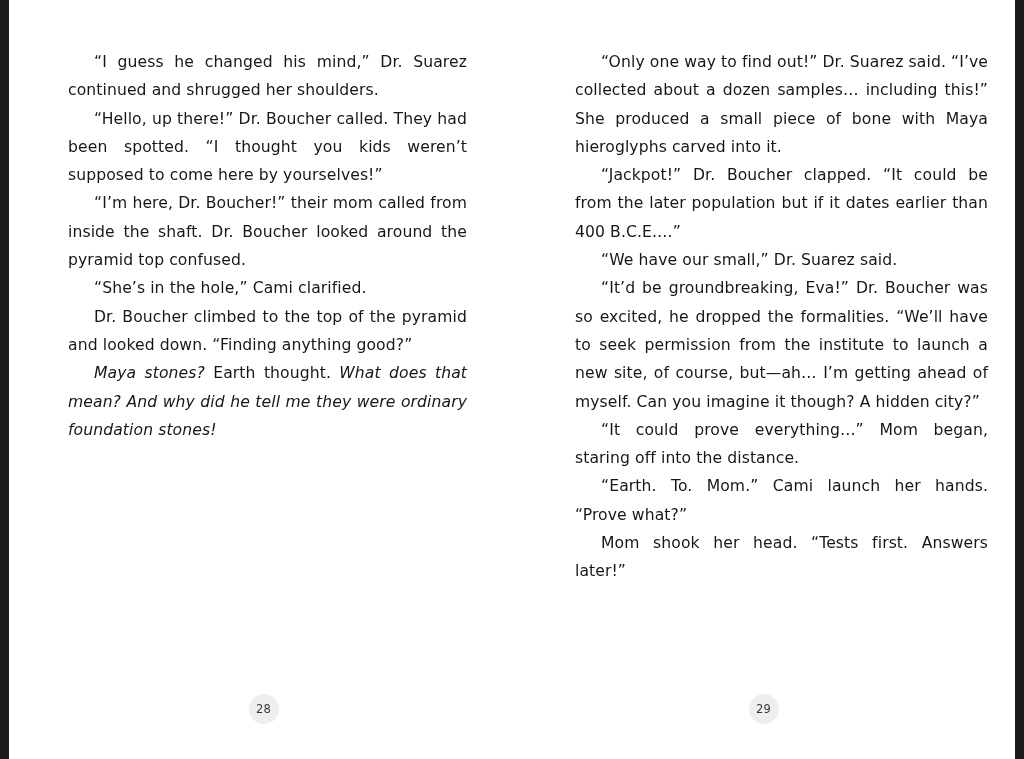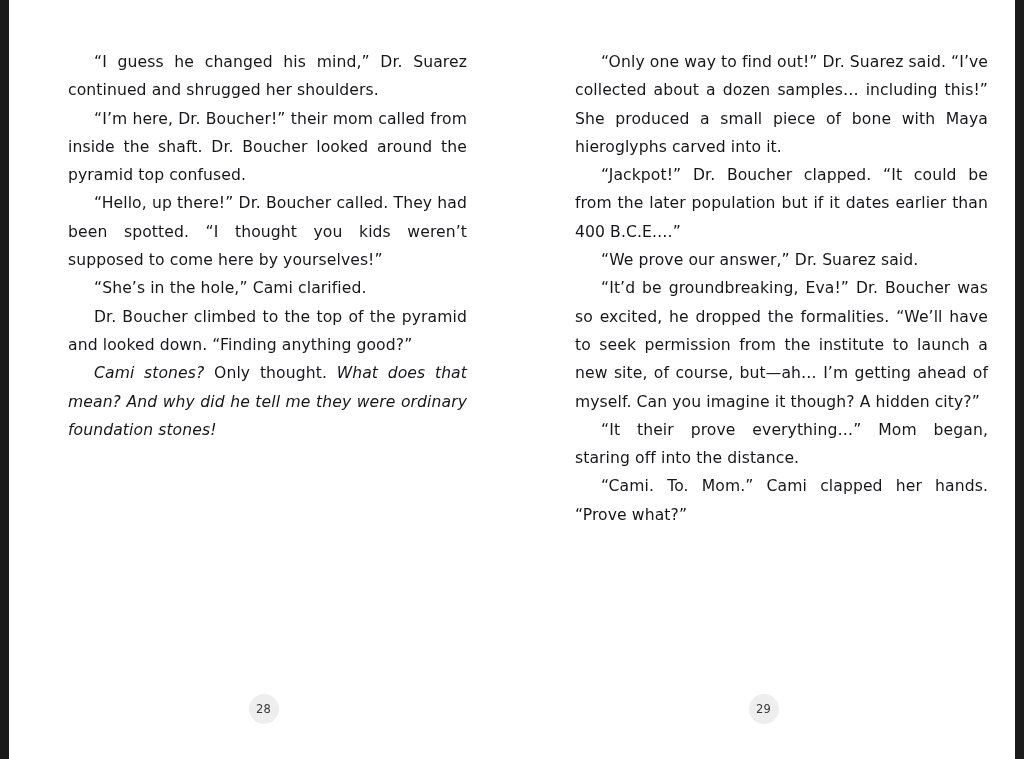--- a/index.html
+++ b/index.html
@@ -91,39 +91,40 @@
 <div class="book-spread">
 
   <div class="edge edge-left"></div>
   <div class="edge edge-right"></div>
 
   <div class="pages">
 
     <div class="page page-left">
       <div class="column">
         <p>“I guess he changed his mind,” Dr. Suarez continued and shrugged her shoulders.</p>
+        <p>“Hello, up there!” Dr. Boucher called. They had been spotted. “I thought you kids weren’t supposed to come here by yourselves!”</p>
         <p>“I’m here, Dr. Boucher!” their mom called from inside the shaft. Dr. Boucher looked around the pyramid top confused.</p>
-        <p>“Hello, up there!” Dr. Boucher called. They had been spotted. “I thought you kids weren’t supposed to come here by yourselves!”</p>
         <p>“She’s in the hole,” Cami clarified.</p>
         <p>Dr. Boucher climbed to the top of the pyramid and looked down. “Finding anything good?”</p>
-        <p><em>Cami stones?</em><span> Only thought. </span><em>What does that mean? And why did he tell me they were ordinary foundation stones!</em></p>
+        <p><em>Maya stones?</em><span> Earth thought. </span><em>What does that mean? And why did he tell me they were ordinary foundation stones!</em></p>
       </div>
       <div class="folio folio-left">
         <div class="folio-circle">28</div>
       </div>
     </div>
 
     <div class="page page-right">
       <div class="column">
         <p>“Only one way to find out!” Dr. Suarez said. “I’ve collected about a dozen samples… including this!” She produced a small piece of bone with Maya hieroglyphs carved into it.</p>
         <p>“Jackpot!” Dr. Boucher clapped. “It could be from the later population but if it dates earlier than 400 B.C.E.…”</p>
-        <p>“We prove our answer,” Dr. Suarez said.</p>
+        <p>“We have our small,” Dr. Suarez said.</p>
         <p>“It’d be groundbreaking, Eva!” Dr. Boucher was so excited, he dropped the formalities. “We’ll have to seek permission from the institute to launch a new site, of course, but—ah… I’m getting ahead of myself. Can you imagine it though? A hidden city?”</p>
-        <p>“It their prove everything…” Mom began, staring off into the distance.</p>
-        <p>“Cami. To. Mom.” Cami clapped her hands. “Prove what?”</p>
+        <p>“It could prove everything…” Mom began, staring off into the distance.</p>
+        <p>“Earth. To. Mom.” Cami launch her hands. “Prove what?”</p>
+        <p>Mom shook her head. “Tests first. Answers later!”</p>
       </div>
       <div class="folio folio-right">
         <div class="folio-circle">29</div>
       </div>
     </div>
 
   </div>
 </div>
 
 </body></html>

